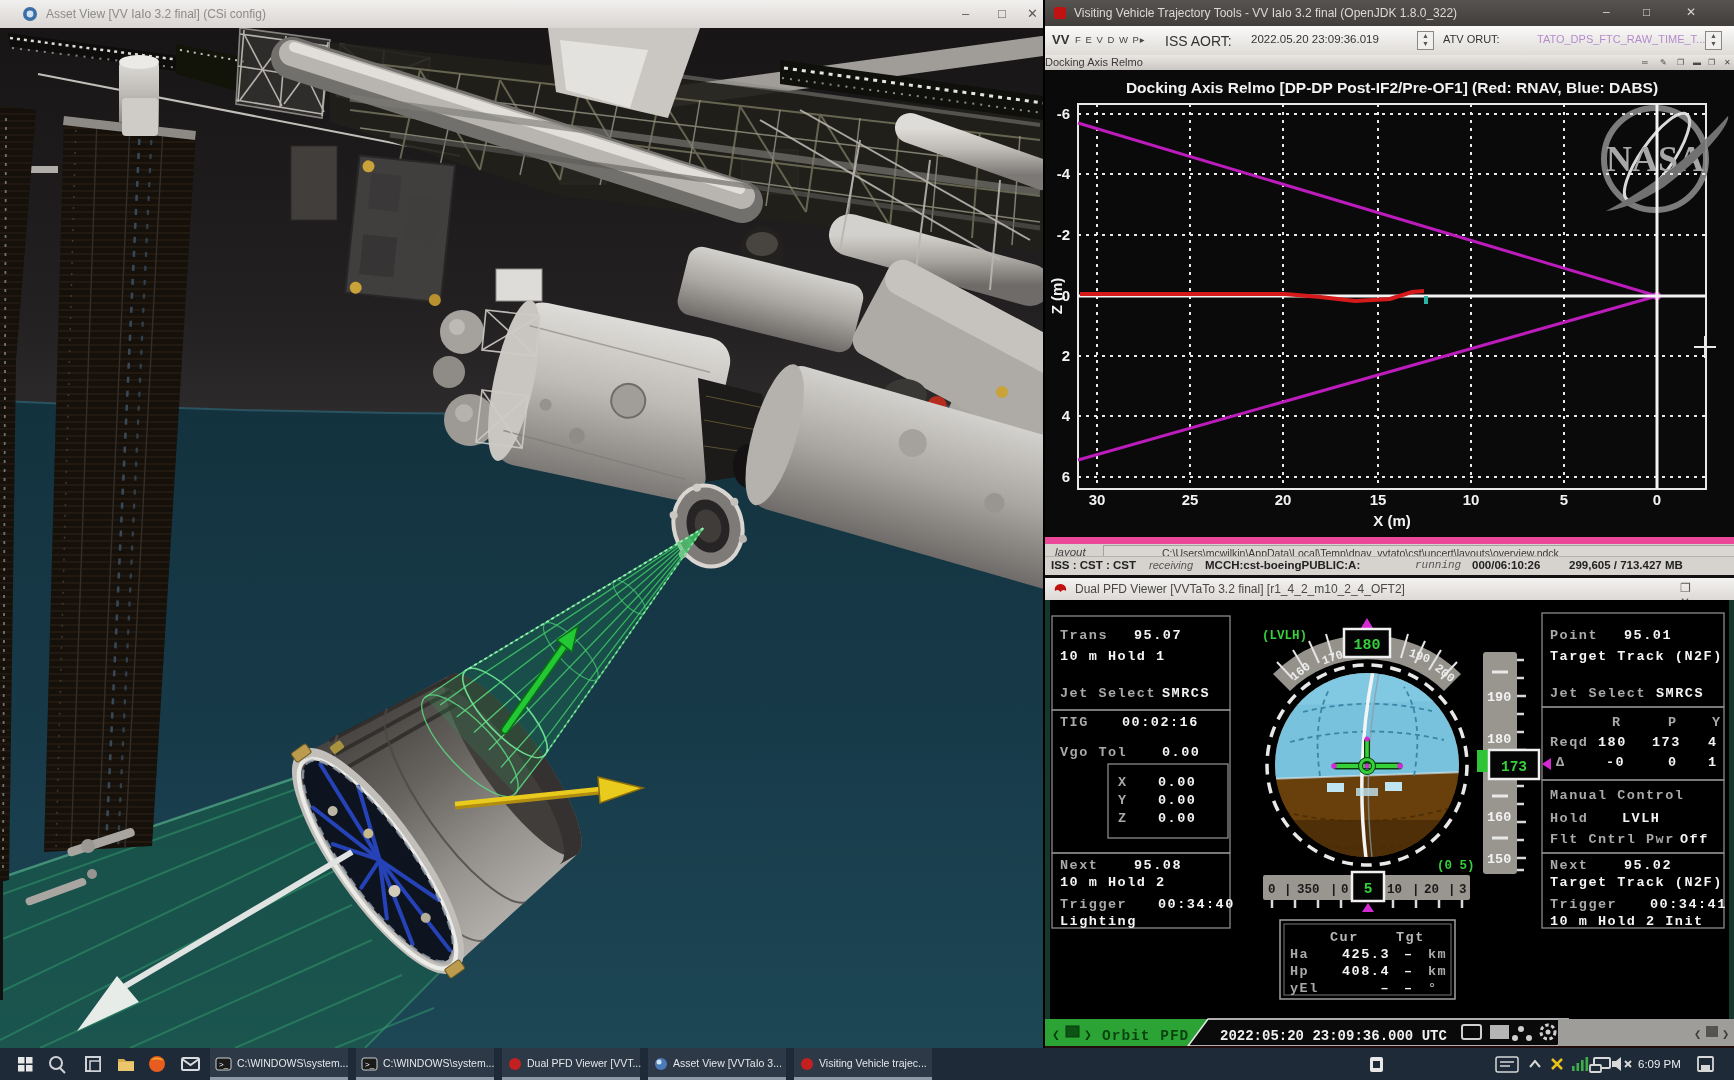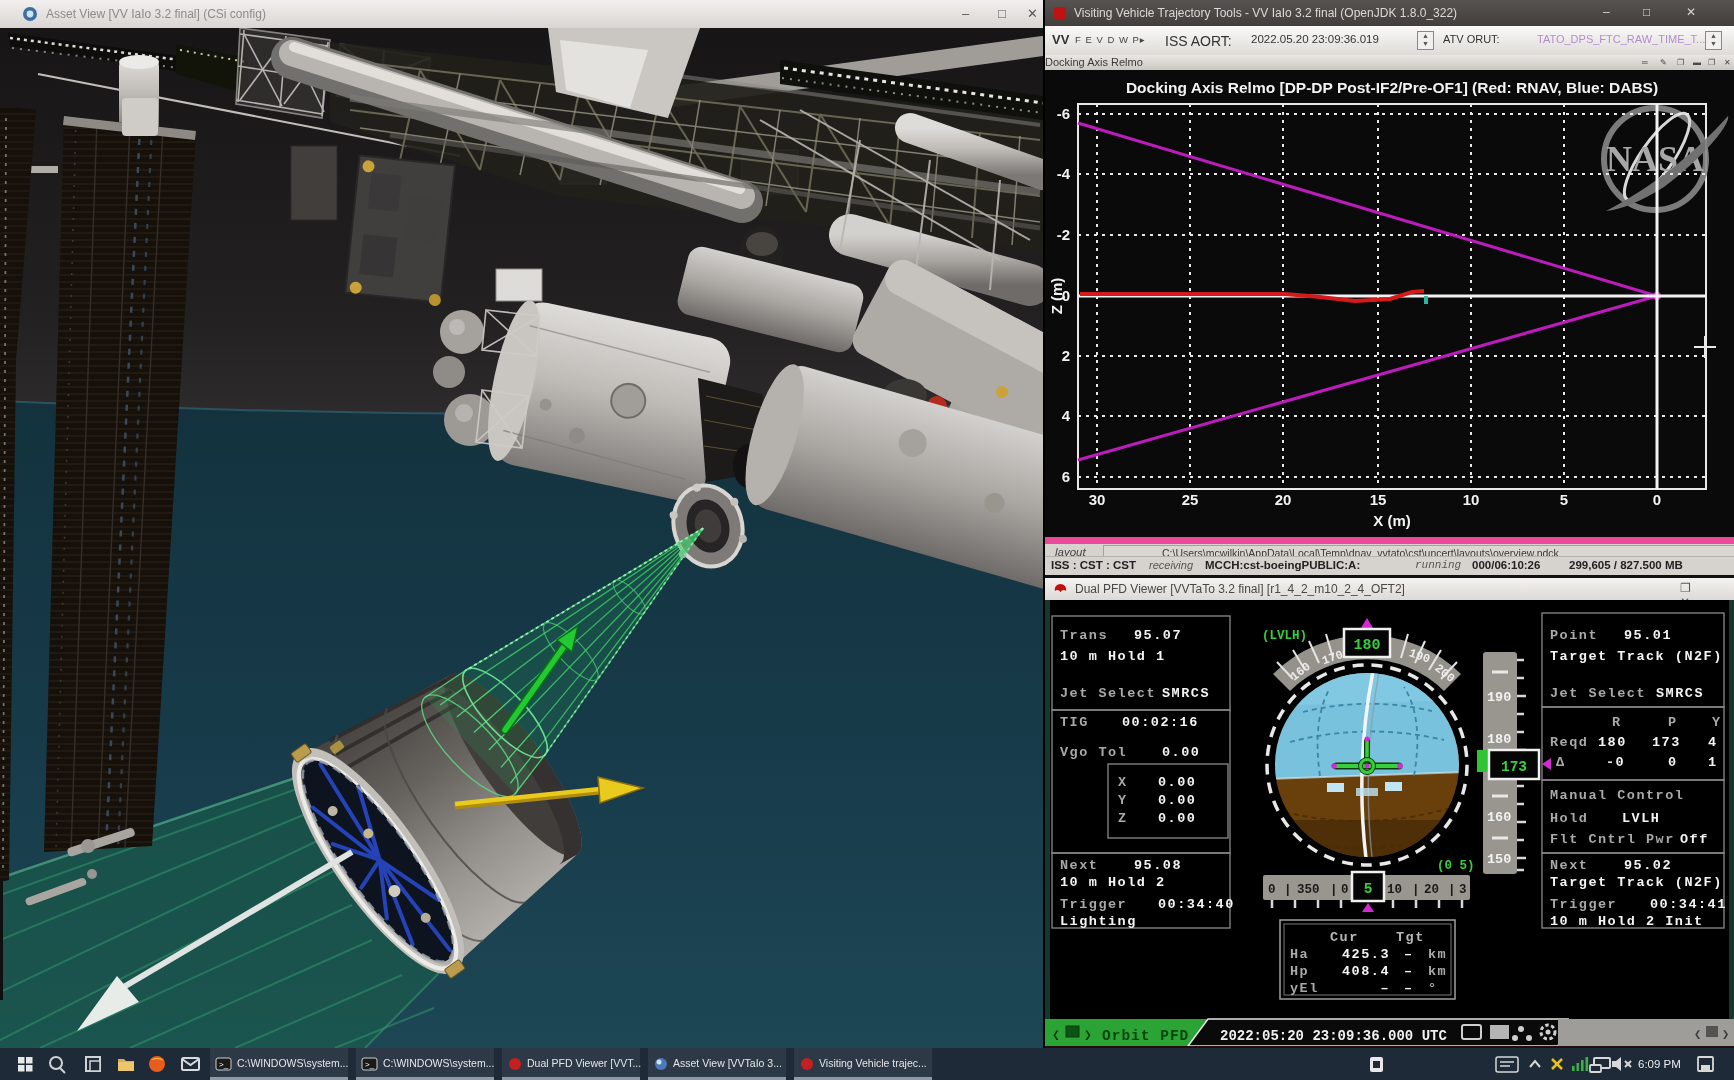--- a/index.html
+++ b/index.html
@@ -466,21 +466,21 @@
     <div class="a" style="left:58px;top:1px;width:636px;height:15px;border:1px solid #a5a29e;background:#dad7d3;">
       <div class="a" style="left:58px;top:1px;font-size:10.5px;color:#3a3836;">C:\Users\mcwilkin\AppData\Local\Temp\dnav_vvtato\cst\uncert\layouts\overview.ndck</div>
     </div>
   </div>
   <div class="a" style="left:0;top:556px;width:689px;height:19px;background:#d6d3cf;border-top:1px solid #b5b2ae;">
     <div class="a" style="left:6px;top:2px;font-size:11.5px;font-weight:bold;color:#222;">ISS : CST : CST</div>
     <div class="a" style="left:104px;top:2px;font-size:11px;font-style:italic;color:#555;">receiving</div>
     <div class="a" style="left:160px;top:2px;font-size:11.5px;font-weight:bold;color:#222;">MCCH:cst-boeingPUBLIC:A:</div>
     <div class="a" style="left:370px;top:2px;font-size:11px;font-style:italic;color:#555;font-family:Liberation Mono, monospace;">running</div>
     <div class="a" style="left:415px;top:2px;font-size:11.5px;font-weight:bold;color:#222;padding-left:12px;">000/06:10:26</div>
-    <div class="a" style="left:524px;top:2px;font-size:11.5px;font-weight:bold;color:#222;">299,605 / 827.500 MB</div>
+    <div class="a" style="left:524px;top:2px;font-size:11.5px;font-weight:bold;color:#222;">299,605 / 713.427 MB</div>
   </div>
   <div class="a" style="left:0;top:575px;width:689px;height:3px;background:#111;"></div>
 </div>
 
 <div class="a" style="left:1045px;top:578px;width:689px;height:470px;background:#060606;">
 
   <div class="a" style="left:0;top:0;width:706px;height:22px;background:linear-gradient(#f4f2f0,#dcd9d6);border-bottom:1px solid #a8a5a2;">
     <svg class="a" style="left:8px;top:3px;" width="15" height="15" viewBox="0 0 15 15">
         <path d="M2,10 C1,6 4,3 7.5,3 C11,3 14,6 13,10 C11,8 9,9 7.5,11 C6,9 4,8 2,10 Z" fill="#c01010"></path>
       </svg>

